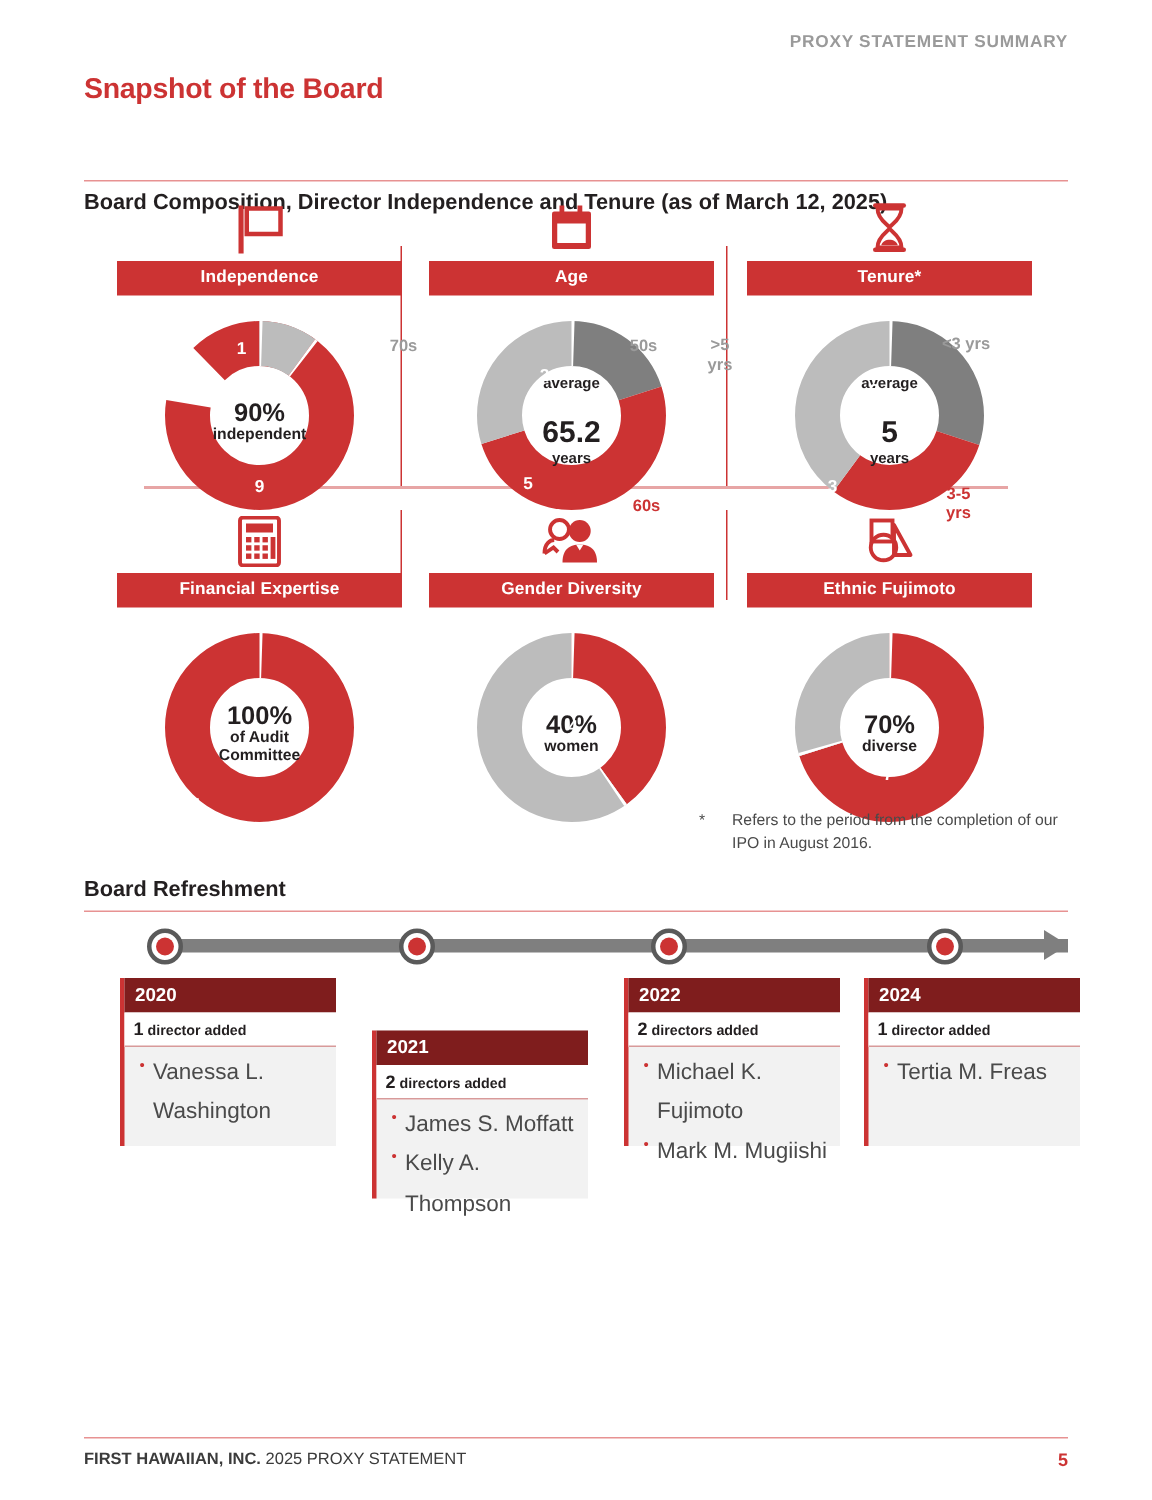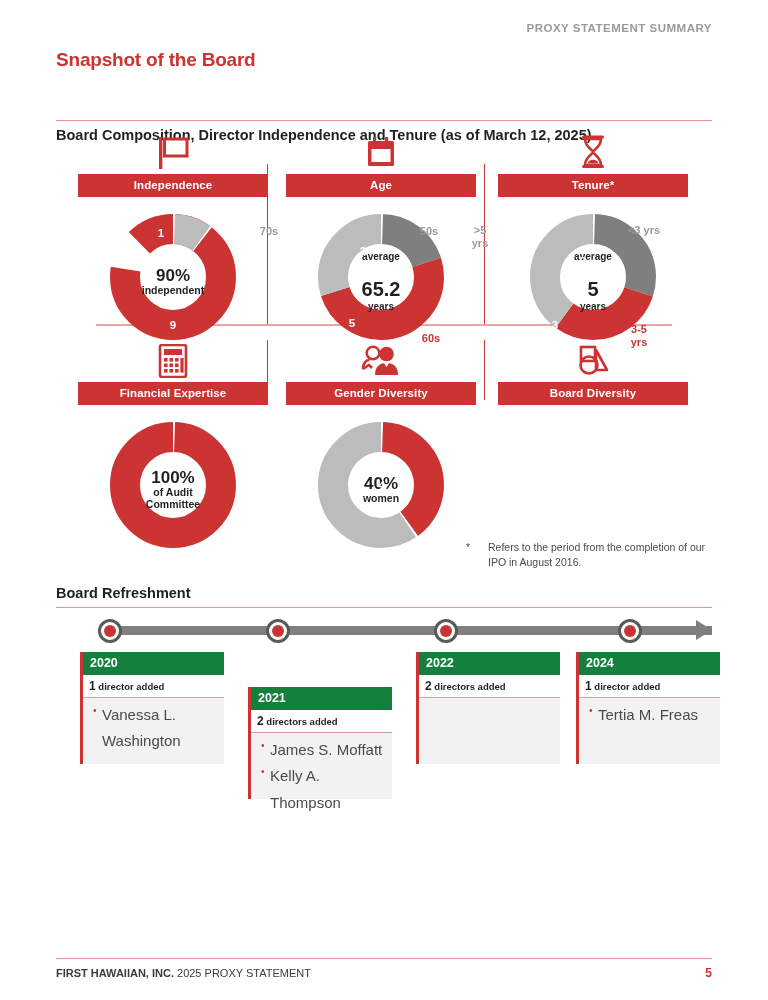--- a/index.html
+++ b/index.html
@@ -107,21 +107,21 @@
     position: absolute; left: 6px; top: 6px; width: 12px; height: 12px;
     border-radius: 50%; background: #cc3333;
   }
 
   .cards { position: absolute; left: 56px; top: 652px; width: 656px; }
   .card {
     position: absolute; width: 144px; height: 112px;
     background: #f2f2f2; border-left: 3px solid #cc3333;
   }
   .card-head {
-    background: #15803d; color: #ffffff; font-size: 12.5px;
+    background: #7f1d1d; color: #ffffff; font-size: 12.5px;
     font-weight: bold; padding: 4px 0 5px 7px;
   }
   .card-sub {
     font-size: 9.5px; font-weight: bold; color: #231f20;
     padding: 4px 0 4px 6px; border-bottom: 1px solid #d89a9a;
     background: #ffffff;
   }
   .card-sub .cnt { font-size: 12px; }
   .card-list { padding: 4px 4px 0 10px; }
   .card-list li {
@@ -314,21 +314,35 @@
   </div>
 
   <div class="panel" style="left:484px; top:338px;">
     <div class="panel-icon">
       <svg width="36" height="34" viewBox="0 0 36 34">
         <rect x="6" y="3" width="14" height="14" fill="none" stroke="#cc3333" stroke-width="2.6"></rect>
         <path d="M21 6 L32 26 L21 26 Z" fill="none" stroke="#cc3333" stroke-width="2.6" stroke-linejoin="round"></path>
         <circle cx="14" cy="21" r="8.5" fill="none" stroke="#cc3333" stroke-width="2.6"></circle>
       </svg>
     </div>
-    <div class="panel-label">Board Diversity</div>
+    <div class="panel-label">Ethnic Fujimoto</div>
+    <div class="donut-wrap">
+      <svg class="donut" width="132" height="132" viewBox="0 0 132 132">
+        <circle cx="66" cy="66" r="48" fill="none" stroke="#cc3333" stroke-width="30" stroke-dasharray="211.1 90.5" stroke-dashoffset="0" transform="rotate(-90 66 66)"></circle>
+        <circle cx="66" cy="66" r="48" fill="none" stroke="#bcbcbc" stroke-width="30" stroke-dasharray="90.5 211.1" stroke-dashoffset="-211.1" transform="rotate(-90 66 66)"></circle>
+        <circle cx="66" cy="66" r="48" fill="none" stroke="#ffffff" stroke-width="30" stroke-dasharray="1.6 300" stroke-dashoffset="0" transform="rotate(-90 66 66)"></circle>
+        <circle cx="66" cy="66" r="48" fill="none" stroke="#ffffff" stroke-width="30" stroke-dasharray="1.6 300" stroke-dashoffset="-211.1" transform="rotate(-90 66 66)"></circle>
+      </svg>
+      <div class="donut-center">
+        <div class="dc-big">70%</div>
+        <div class="dc-small">diverse</div>
+      </div>
+      <div class="seg-num" style="left:108px; top:98px;">7</div>
+      <div class="seg-num" style="left:34px; top:50px;">3</div>
+    </div>
   </div>
 
   <div class="footnote">
     <span class="star">*</span>
     <span class="ftxt">Refers to the period from the completion of our IPO in August 2016.</span>
   </div>
 
   <div class="section-title" id="sec2-title">Board Refreshment</div>
   <div class="section-rule" id="sec2-rule"></div>
 
@@ -377,20 +391,24 @@
         <li>Kelly A. Thompson</li>
       </ul>
     </div>
 
     <div class="card" style="left:360px;">
       <div class="card-head">2022</div>
       <div class="card-sub">
         <span class="cnt">2</span>
         <span>directors added</span>
       </div>
+      <ul class="card-list">
+        <li>Michael K. Fujimoto</li>
+        <li>Mark M. Mugiishi</li>
+      </ul>
     </div>
 
     <div class="card" style="left:520px;">
       <div class="card-head">2024</div>
       <div class="card-sub">
         <span class="cnt">1</span>
         <span>director added</span>
       </div>
       <ul class="card-list">
         <li>Tertia M. Freas</li>

